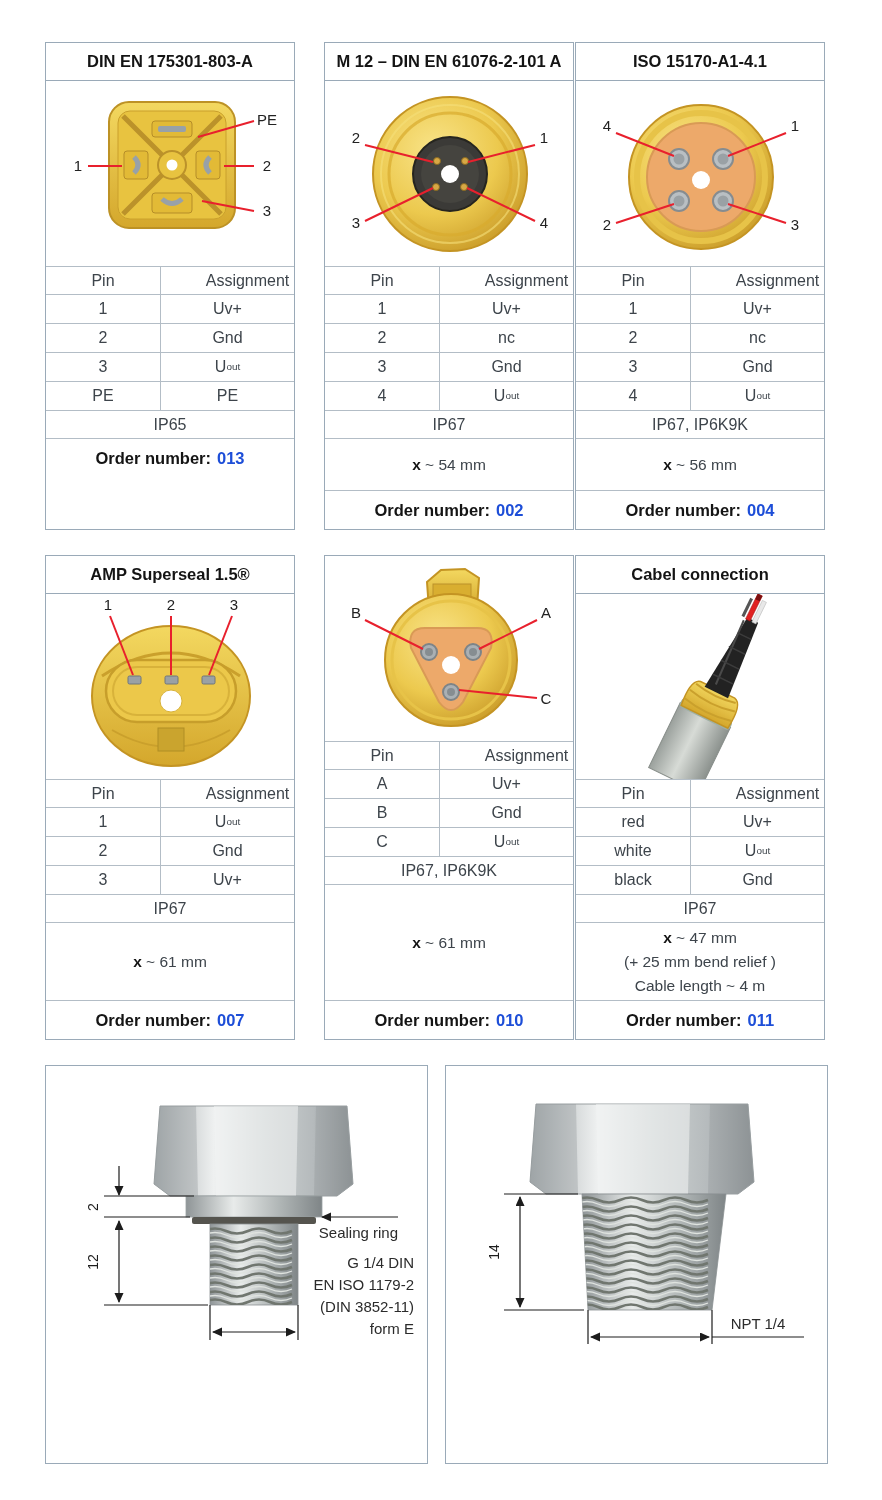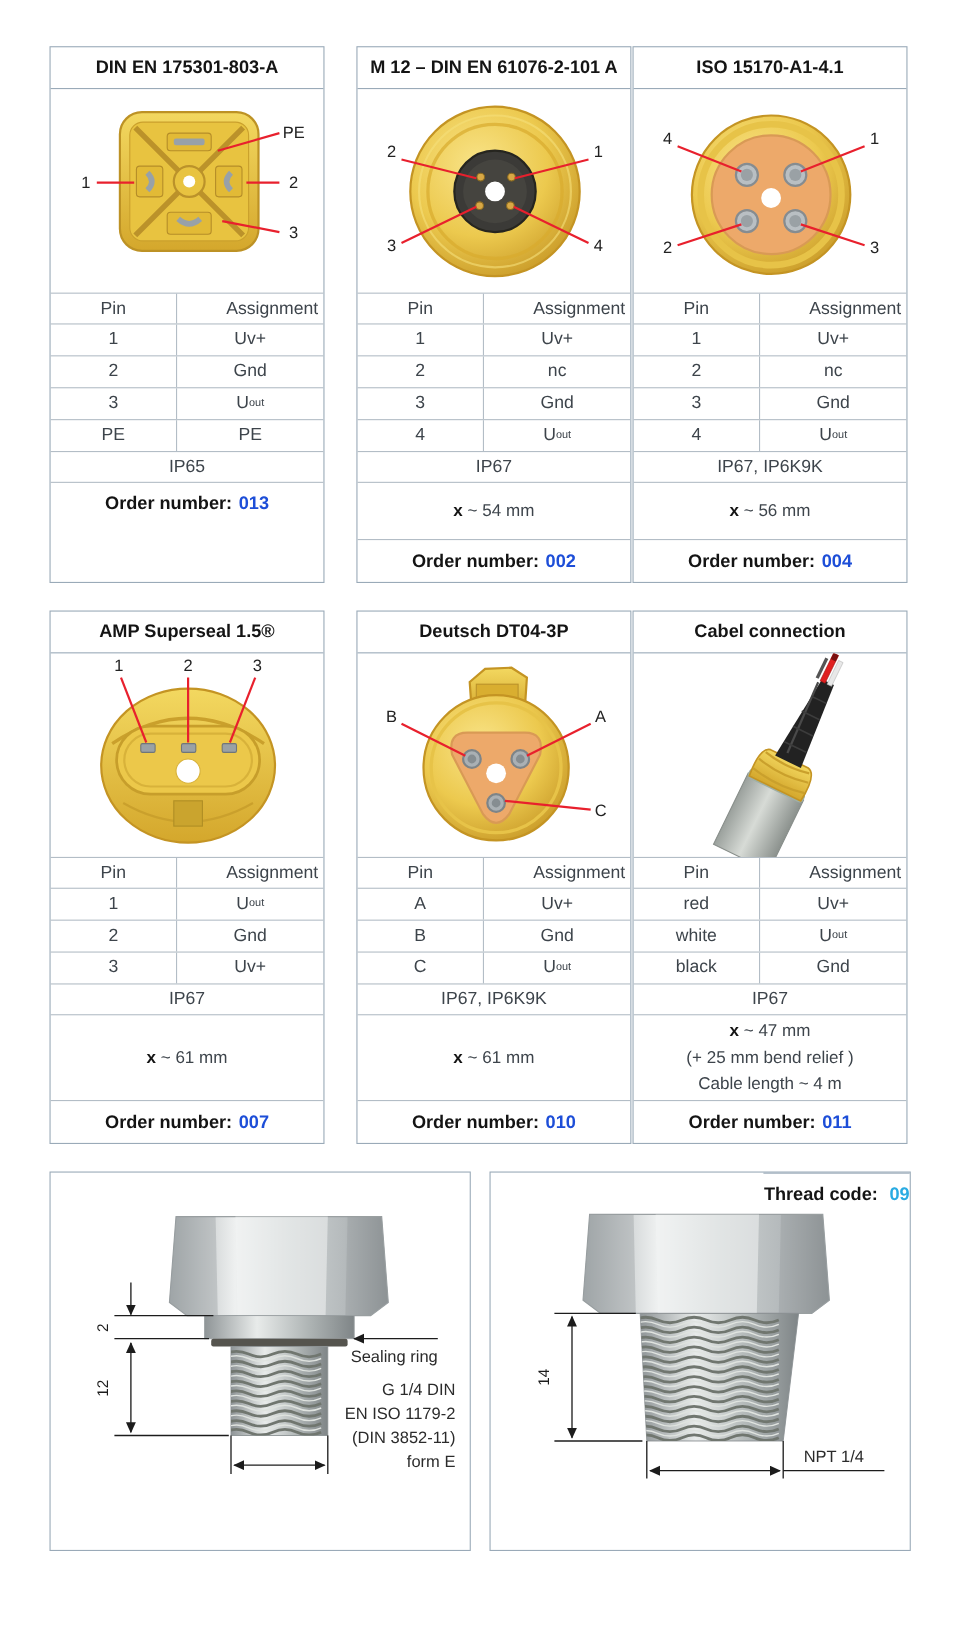--- a/index.html
+++ b/index.html
@@ -22,21 +22,21 @@
         border-right:1px solid #b3bdc6;box-sizing:border-box;}
   .cell-asg{flex:1;height:100%;display:flex;align-items:center;justify-content:center;}
   sub{font-size:0.62em;line-height:0;}
   .trow.ipr{height:28px;justify-content:center;}
   .trow.dimr{flex:1 1 auto;flex-direction:column;justify-content:center;font-size:15.5px;}
   .dim-line{line-height:24px;white-space:pre;}
   .dim-line b{color:#141414;}
   .cond{font-size:13px;}
   .trow.orderr{height:39px;justify-content:center;font-weight:bold;font-size:16.5px;color:#141414;}
   .order-val{color:#1d4ed8;margin-left:6px;}
-  .tcard{position:absolute;top:1065px;width:383px;height:345px;background:#fff;
+  .tcard{position:absolute;top:1065px;width:383px;height:399px;background:#fff;
         border:1px solid #9aaab8;display:flex;flex-direction:row;box-sizing:border-box;}
   .tx1{left:45px;} .tx2{left:445px;}
   .tcard-img{flex:1 1 auto;position:relative;}
   .tcard-img svg{position:absolute;left:0;top:0;}
   .tcard-code{height:39px;line-height:38px;border-top:1px solid #9aaab8;text-align:center;
         font-weight:bold;font-size:16.5px;color:#141414;flex:0 0 auto;box-sizing:border-box;}
   .code-val{color:#29abe2;margin-left:6px;}
   svg text{font-family:"Liberation Sans",sans-serif;}
   .lbl{font-size:15px;fill:#222;}
   .dimtxt{font-size:14px;fill:#1c1c1c;}
@@ -341,21 +341,20 @@
     <div class="trow dimr">
       <div class="dim-line"><b>x</b><span> ~ 61 mm</span></div>
     </div>
     <div class="trow orderr">
       <span>Order number:</span>
       <span class="order-val">007</span>
     </div>
   </div>
 
   <div class="card row2 cx2">
-    <div class="card-title">Deutsch DT04-3P</div>
     <div class="card-img">
       <svg width="250" height="185" viewBox="0 0 250 185">
         <path d="M102,26 L116,14 L140,13 L154,22 L152,52 L104,54 Z" fill="url(#goldV)" stroke="#c49423" stroke-width="2"></path>
         <rect x="108" y="28" width="38" height="18" fill="#d9ae30" stroke="#bb922a"></rect>
         <circle cx="126" cy="104" r="66" fill="url(#goldR)" stroke="#c49423" stroke-width="2"></circle>
         <circle cx="126" cy="104" r="59" fill="none" stroke="#e7c348" stroke-width="3"></circle>
         <path d="M100,72 L152,72 Q170,72 166,92 L138,146 Q126,162 114,146 L86,92 Q82,72 100,72 Z" fill="#eda96a" stroke="#d99a55" stroke-width="2"></path>
         <circle cx="104" cy="96" r="8" fill="#aab0b4" stroke="#7d8488" stroke-width="2"></circle>
         <circle cx="104" cy="96" r="4" fill="#868d91"></circle>
         <circle cx="148" cy="96" r="8" fill="#aab0b4" stroke="#7d8488" stroke-width="2"></circle>
@@ -528,19 +527,15 @@
           <line x1="74" y1="131" x2="74" y2="241" marker-start="url(#mA)" marker-end="url(#mA)"></line>
           <line x1="142" y1="244" x2="142" y2="278"></line>
           <line x1="266" y1="244" x2="266" y2="278"></line>
           <line x1="145" y1="271" x2="263" y2="271" marker-start="url(#mA)" marker-end="url(#mA)"></line>
           <line x1="266" y1="271" x2="358" y2="271"></line>
         </g>
         <text class="dimtxt" text-anchor="middle" transform="translate(53,186) rotate(-90)">14</text>
         <text class="spectxt" x="312" y="263" text-anchor="middle">NPT 1/4</text>
       </svg>
     </div>
-    <div class="tcard-code">
-      <span>Thread code:</span>
-      <span class="code-val">09</span>
-    </div>
   </div>
 
 </div>
 
 </body></html>

